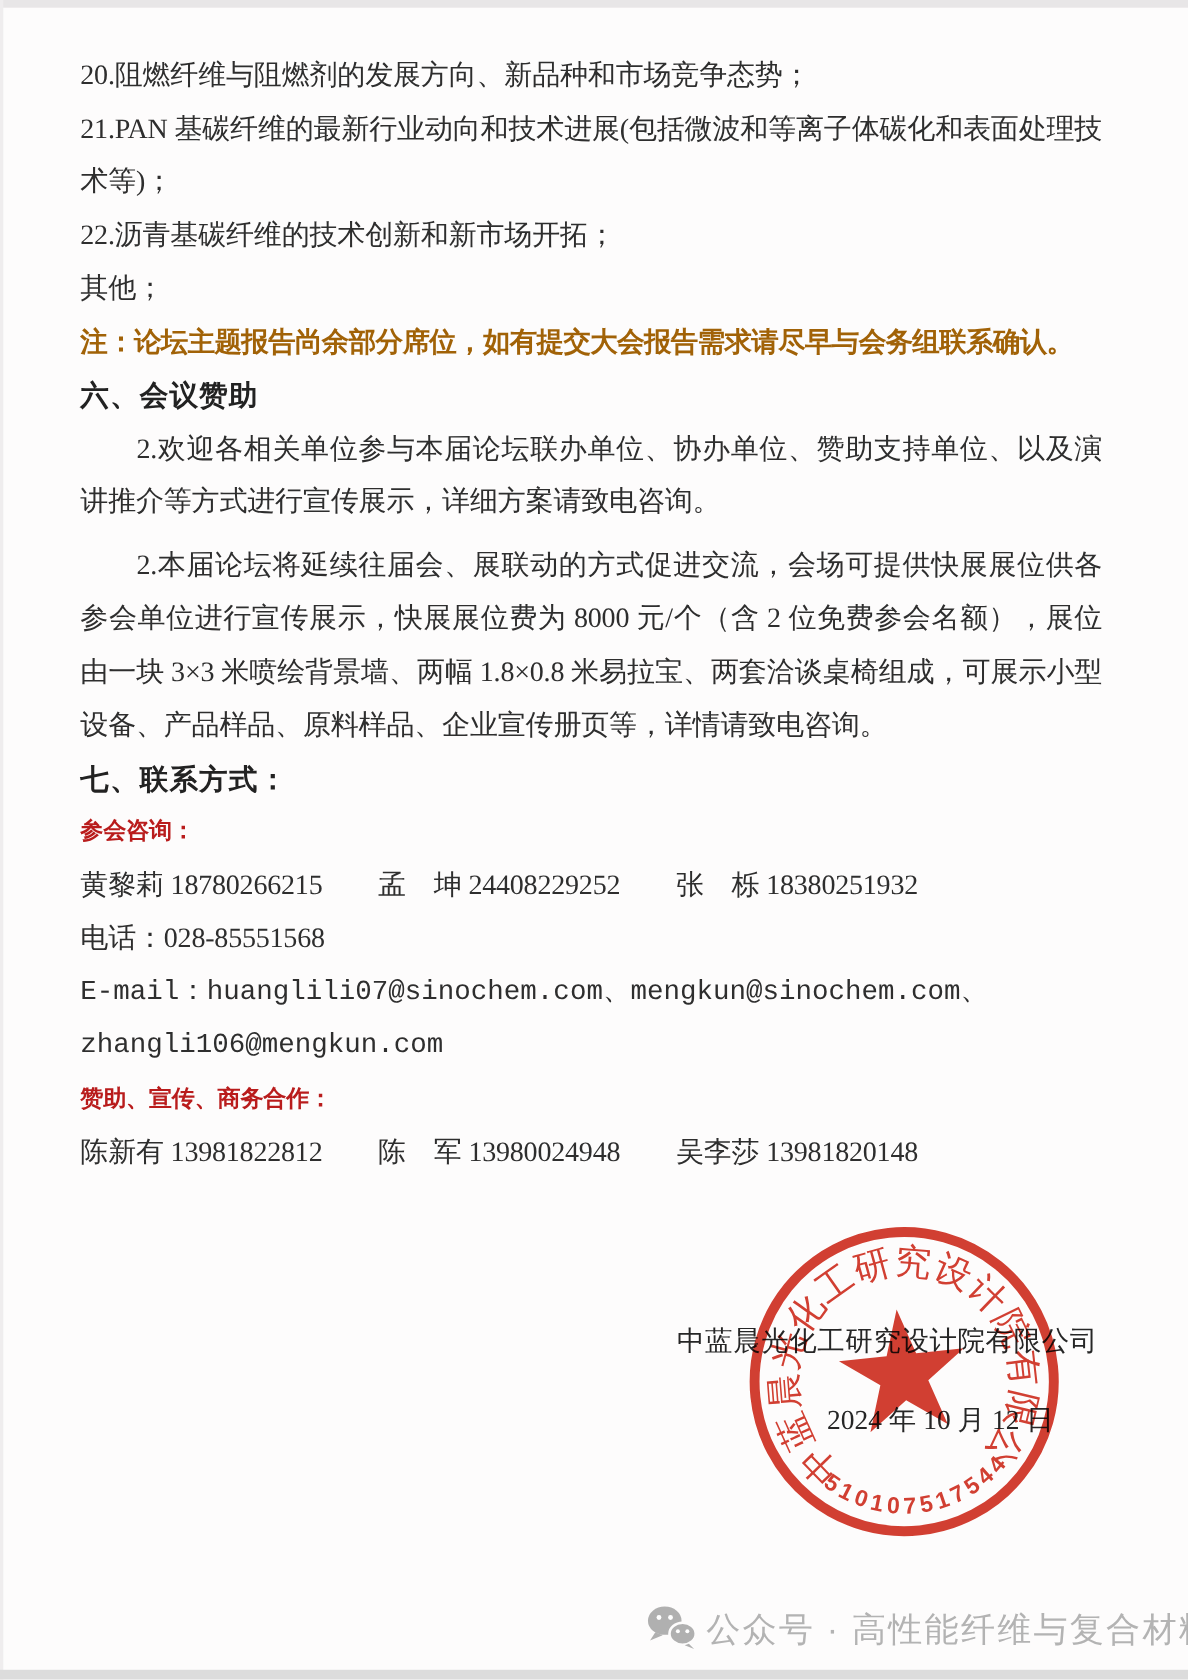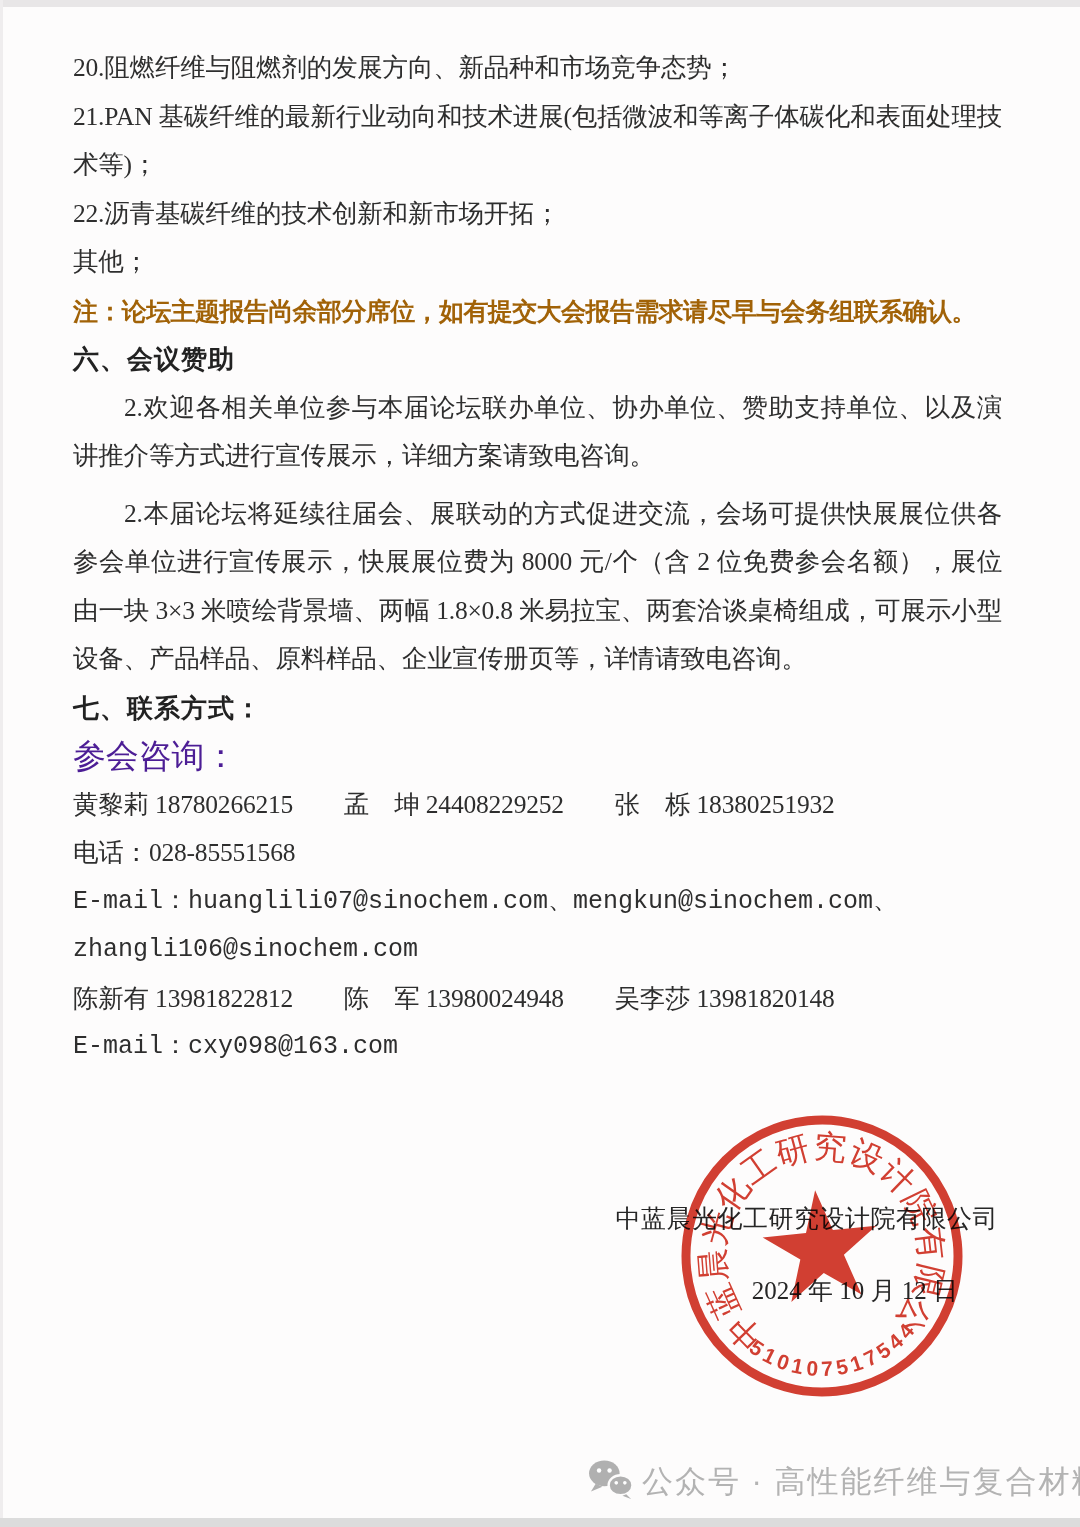--- a/index.html
+++ b/index.html
@@ -19,21 +19,21 @@
   }
   .content p{margin:0;}
   .li{margin-left:50px;text-align:justify;}
   .note{margin-top:3px;font-family:"Liberation Sans","DejaVu Sans",sans-serif;
         font-weight:bold;font-size:25px;letter-spacing:-0.6px;color:#a16207;}
   .heading{font-family:"Liberation Sans","DejaVu Sans",sans-serif;
         font-weight:bold;font-size:26px;color:#222;letter-spacing:1px;}
   .para{text-indent:2em;text-align:justify;}
   .p2{margin-top:9px !important;}
   .sub{margin-left:50px;font-family:"Liberation Sans","DejaVu Sans",sans-serif;
-        font-weight:normal;font-size:33px;color:#4c1d95;}
+        font-weight:bold;font-size:21px;color:#b91c1c;}
   .contact{margin-left:50px;}
   .email{font-family:"Liberation Mono","DejaVu Sans Mono",monospace;
         font-size:25px;letter-spacing:0;}
   .cont{margin-left:158px;}
 
   .sig-company{position:absolute;top:1202px;right:82px;font-size:25px;
         letter-spacing:0.5px;white-space:nowrap;color:#262626;}
   .sig-date{position:absolute;top:1274px;right:122px;font-size:25px;
         white-space:nowrap;color:#262626;}
 
@@ -59,23 +59,23 @@
   <p class="li">其他；</p>
   <p class="note">注：论坛主题报告尚余部分席位，如有提交大会报告需求请尽早与会务组联系确认。</p>
   <p class="heading">六、会议赞助</p>
   <p class="para">2.欢迎各相关单位参与本届论坛联办单位、协办单位、赞助支持单位、以及演讲推介等方式进行宣传展示，详细方案请致电咨询。</p>
   <p class="para p2">2.本届论坛将延续往届会、展联动的方式促进交流，会场可提供快展展位供各参会单位进行宣传展示，快展展位费为 8000 元/个（含 2 位免费参会名额），展位由一块 3×3 米喷绘背景墙、两幅 1.8×0.8 米易拉宝、两套洽谈桌椅组成，可展示小型设备、产品样品、原料样品、企业宣传册页等，详情请致电咨询。</p>
   <p class="heading">七、联系方式：</p>
   <p class="sub">参会咨询：</p>
   <p class="contact">黄黎莉 18780266215　　孟　坤 24408229252　　张　栎 18380251932</p>
   <p class="contact">电话：028-85551568</p>
   <p class="contact email">E-mail：huanglili07@sinochem.com、mengkun@sinochem.com、</p>
-  <p class="contact email cont">zhangli106@sinochem.com</p>
+  <p class="contact email cont">zhangli106@mengkun.com</p>
+  <p class="sub">赞助、宣传、商务合作：</p>
   <p class="contact">陈新有 13981822812　　陈　军 13980024948　　吴李莎 13981820148</p>
-  <p class="contact email">E-mail：cxy098@163.com</p>
 </div>
 
 <div class="sig-company">中蓝晨光化工研究设计院有限公司</div>
 <div class="sig-date">2024 年 10 月 12 日</div>
 
 <svg class="stamp" viewBox="-146 -146 292 292" aria-hidden="true">
   <g fill="#cf2a1b">
     <circle r="136" fill="none" stroke="#cf2a1b" stroke-width="9"></circle>
     <defs>
       <path id="ringPath" d="M -65.6,72.8 A 98,98 0 1 1 65.6,72.8" fill="none"></path>

